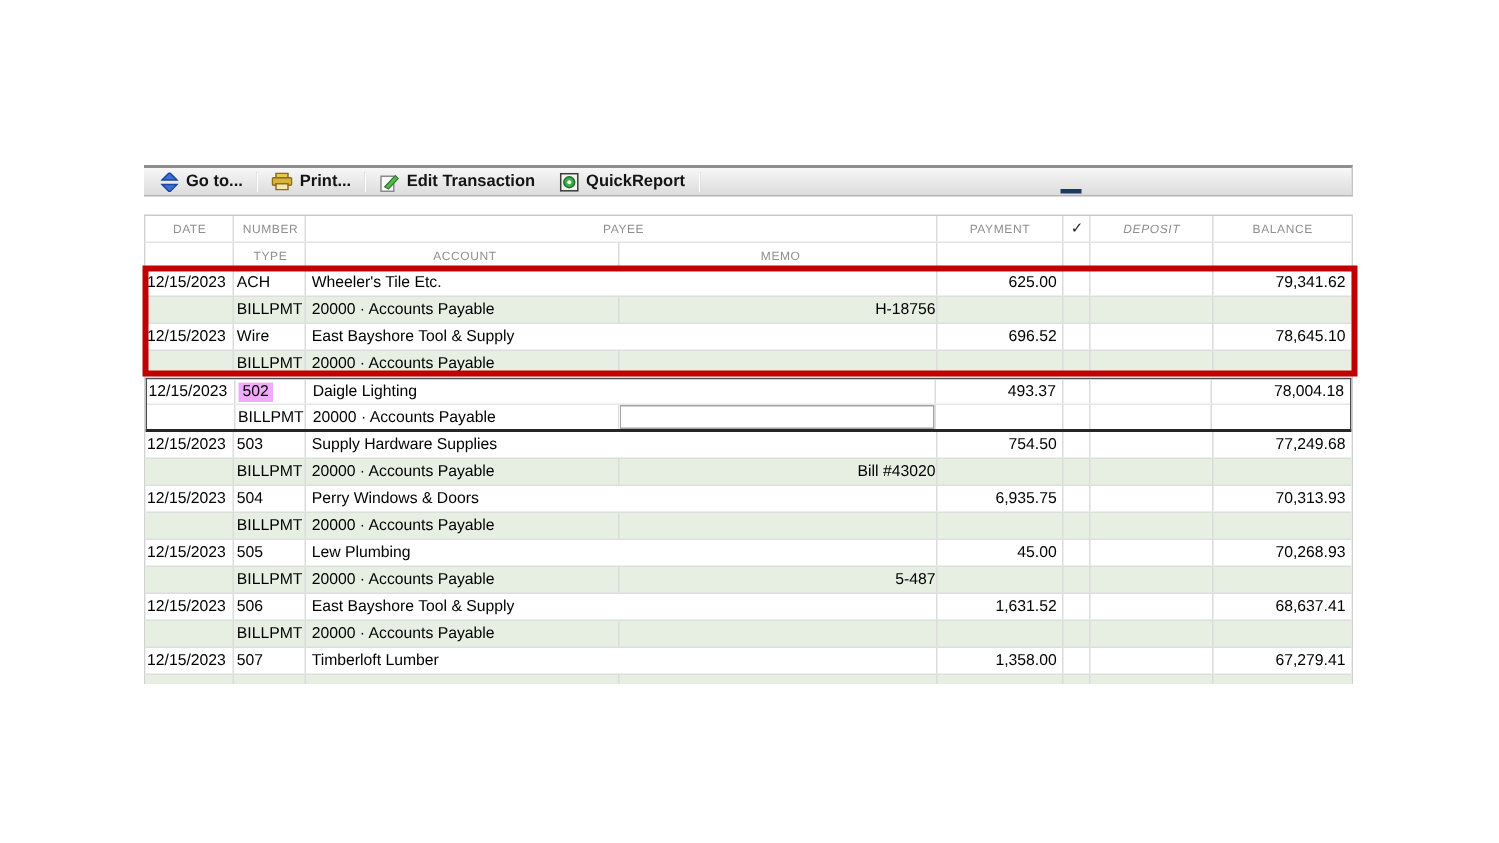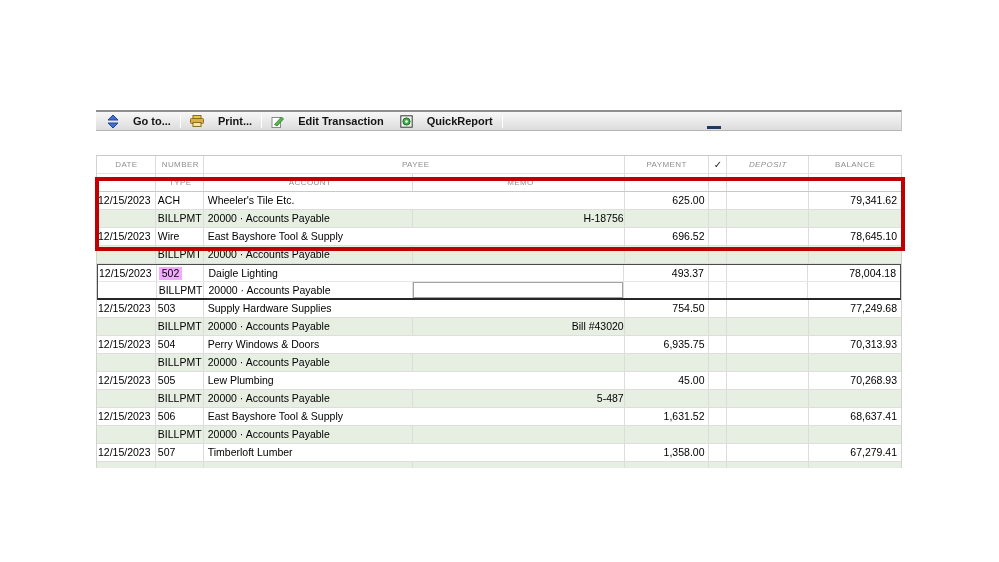--- a/index.html
+++ b/index.html
@@ -1,27 +1,27 @@
 <!DOCTYPE html>
 <html><head>
 <meta charset="utf-8">
 <style>
   * { margin:0; padding:0; box-sizing:border-box; }
   html,body { width:999px; height:562px; background:#ffffff; font-family:"Liberation Sans", sans-serif; overflow:hidden; }
   .app { position:absolute; left:96px; top:110px; width:806px; }
 
   
   .toolbar { height:21px; width:806px; background:linear-gradient(#f7f7f7,#dcdcdc); border-top:2px solid #8e8e8e; border-bottom:1px solid #b5b5b5; border-right:1px solid #c4c4c4; display:flex; align-items:center; padding-left:3px; }
-  .tb-btn { display:flex; align-items:center; gap:14px; height:100%; padding:0 8px; font-size:11px; font-weight:bold; color:#141414; white-space:nowrap; cursor:default; }
+  .tb-btn { display:flex; align-items:center; gap:5px; height:100%; padding:0 8px; font-size:11px; font-weight:bold; color:#141414; white-space:nowrap; cursor:default; }
   .tb-btn svg { flex:0 0 auto; }
   .tb-sep { width:1px; height:13px; background:#9f9f9f; border-right:1px solid #ffffff; margin:0 1px; }
   .cursor-dash { position:absolute; left:611px; top:16px; width:14px; height:3px; background:#1d3a63; }
 
   
-  .table { margin-top:24px; width:806px; height:313px; border-top:1px solid #c9c9c9; border-left:1px solid #d2d2d2; border-right:1px solid #d2d2d2; overflow:hidden; font-size:10.5px; color:#000; }
+  .table { margin-top:12px; width:806px; height:313px; border-top:1px solid #c9c9c9; border-left:1px solid #d2d2d2; border-right:1px solid #d2d2d2; overflow:hidden; font-size:10.5px; color:#000; }
   .line { display:flex; height:18px; line-height:17px; border-bottom:1px solid #dedede; background:#fff; }
   .cell { height:100%; border-right:1px solid #dcdcdc; overflow:hidden; white-space:nowrap; }
   .cell:last-child { border-right:none; }
   .c-date { width:59px; padding-left:1px; }
   .c-num  { width:48px; padding-left:2px; }
   .c-payee{ width:422px; padding-left:4px; }
   .c-acct { width:210px; padding-left:4px; }
   .c-memo { width:212px; padding-left:4px;text-align:right; }
   .c-pay  { width:85px; }
   .c-chk  { width:18px; text-align:center; }

